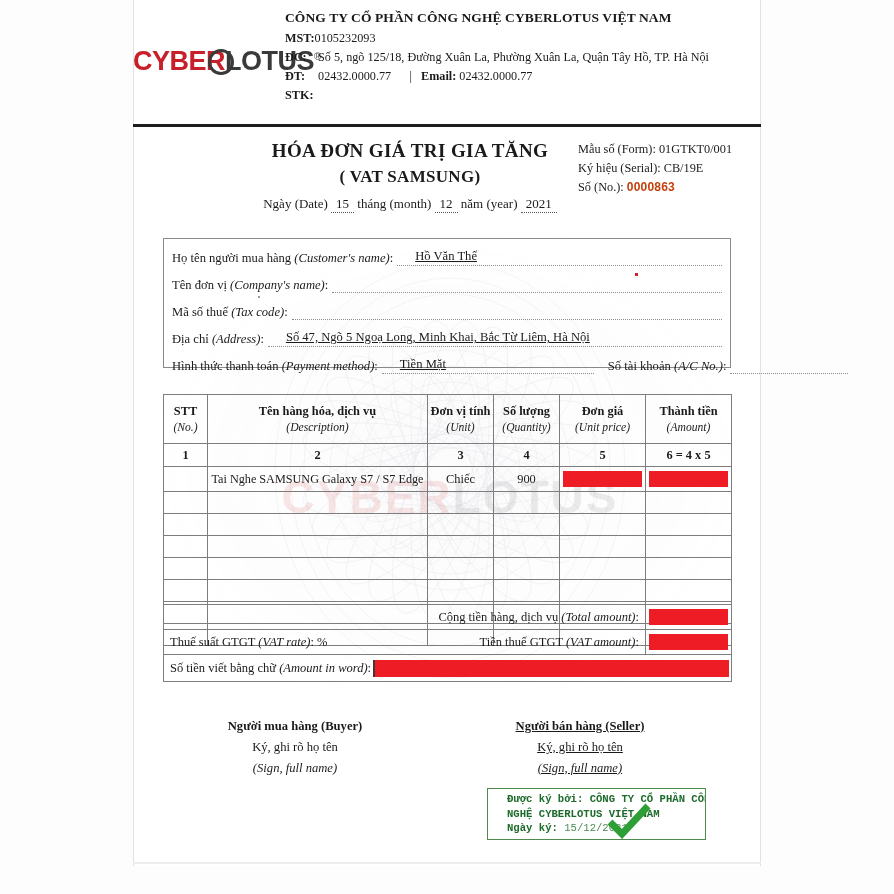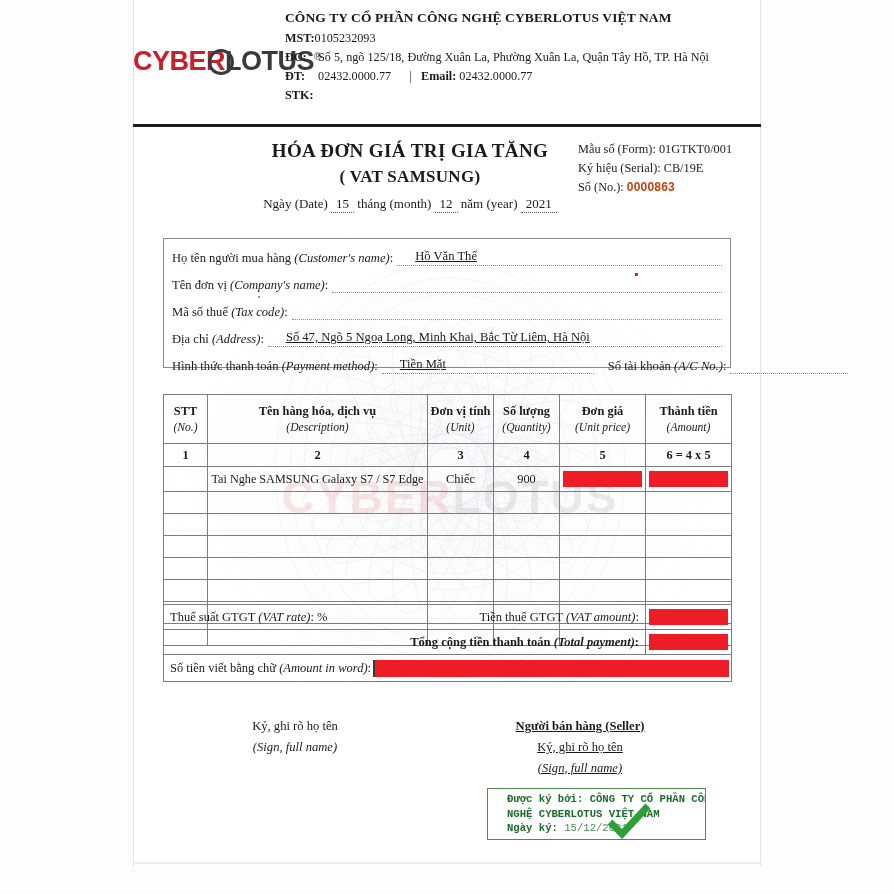--- a/index.html
+++ b/index.html
@@ -623,56 +623,57 @@
   </table>
 
   <table class="totals">
     <colgroup>
         <col style="width:482px">
         <col style="width:86px">
       </colgroup>
     <tbody>
       <tr>
         <td class="lab-cell">
+          <span>Cộng tiền hàng, dịch vụ</span> <i>(Total amount)</i>:
+        </td>
+        <td class="val-cell">
+          <span class="redbar"></span>
+        </td>
+      </tr>
+      <tr>
+        <td class="lab-cell">
           <div style="display:flex;align-items:center;justify-content:space-between;">
             <span class="vat-left">
               <span>Thuế suất GTGT</span> <i>(VAT rate)</i>:
               <span>%</span>
             </span>
             <span>
               <span>Tiền thuế GTGT</span> <i>(VAT amount)</i>:
             </span>
           </div>
-        </td>
-        <td class="val-cell">
-          <span class="redbar"></span>
-        </td>
-      </tr>
-      <tr>
-        <td class="lab-cell bold">
-          <span>Tổng cộng tiền thanh toán</span> <i>(Total payment)</i>:
         </td>
         <td class="val-cell">
           <span class="redbar"></span>
         </td>
       </tr>
       <tr class="words-row">
         <td colspan="2">
           <div class="words-wrap">
             <span class="wlab">
               <span>Số tiền viết bằng chữ</span> <i>(Amount in word)</i>:
             </span>
             <span class="words-bar"></span>
           </div>
         </td>
       </tr>
     </tbody>
   </table>
 
   <div class="sig buyer">
+    <div class="t1">Người mua hàng (Buyer)</div>
     <div class="t2">Ký, ghi rõ họ tên</div>
     <div class="t3">(Sign, full name)</div>
   </div>
 
   <div class="sig seller">
     <div class="t1">Người bán hàng (Seller)</div>
     <div class="t2">Ký, ghi rõ họ tên</div>
     <div class="t3">(Sign, full name)</div>
   </div>
 

